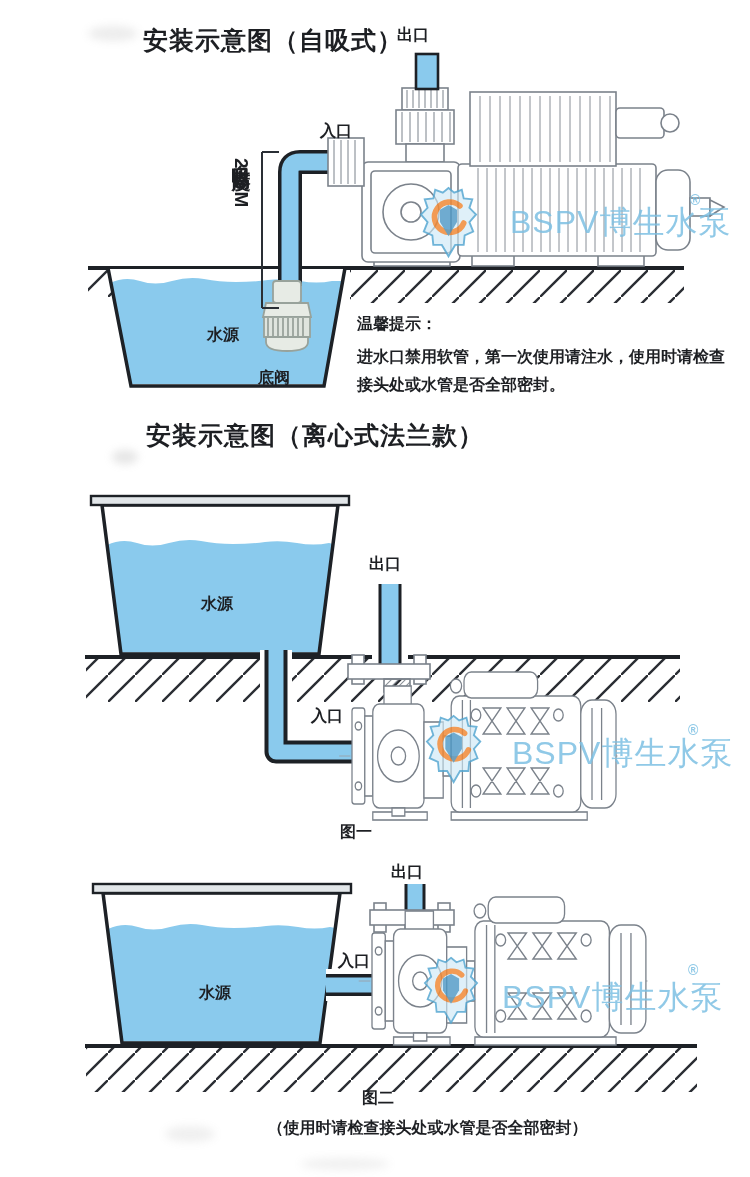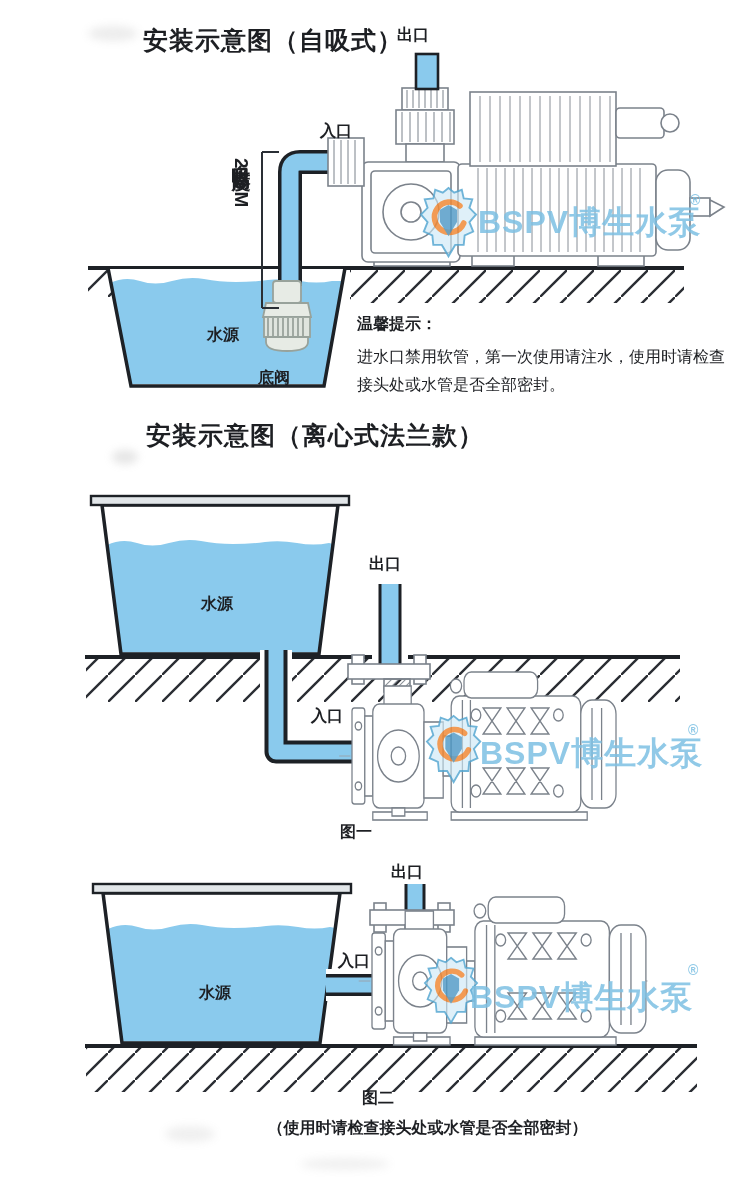--- a/index.html
+++ b/index.html
@@ -4,24 +4,24 @@
 <style>
   html,body{margin:0;padding:0;background:#fff;}
   .stage{position:relative;width:750px;height:1177px;background:#fff;overflow:hidden;
          font-family:"Liberation Sans","DejaVu Sans",sans-serif;color:var(--text,#1d1f23);}
   svg.canvas{position:absolute;left:0;top:0;}
   .lbl{position:absolute;font-weight:bold;white-space:nowrap;color:var(--text,#1d1f23);}
   .t25{font-size:25px;letter-spacing:1px;}
   .t21{font-size:16px;}
   .t20{font-size:16px;}
   .vert{writing-mode:vertical-rl;text-orientation:mixed;letter-spacing:2px;font-size:19px;}
-  .tips-body{font-weight:400;width:382px;line-height:28px;white-space:normal;}
+  .tips-body{font-weight:700;width:382px;line-height:28px;white-space:normal;}
   .note{font-weight:600;width:545px;text-align:center;white-space:normal;}
-  .wm{position:absolute;font-weight:bold;font-size:32px;letter-spacing:1px;
-      color:var(--wmblue,#7dc0e3);opacity:.85;}
+  .wm{position:absolute;font-weight:normal;font-size:32px;letter-spacing:1px;
+      color:var(--wmblue,#7dc0e3);opacity:.85;padding-left:32px;}
   .reg{position:absolute;font-weight:bold;font-size:14px;color:var(--wmblue,#7dc0e3);opacity:.85;}
   .smudge{position:absolute;border-radius:50%;background:#9a9a9a;filter:blur(4px);}
 </style>
 </head>
 <body>
 
 <div class="stage">
 
 <svg class="canvas" width="750" height="1177" viewBox="0 0 750 1177">
   <defs>

